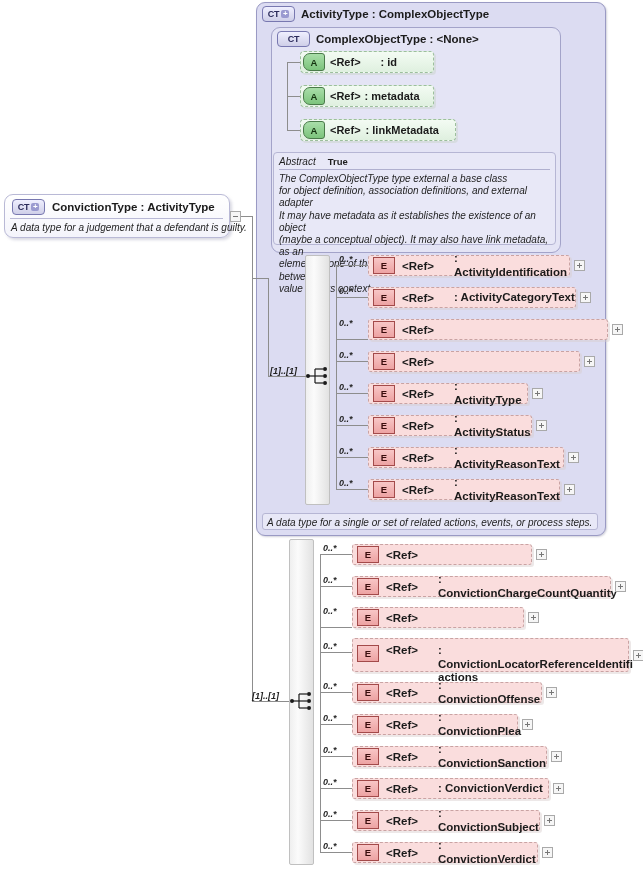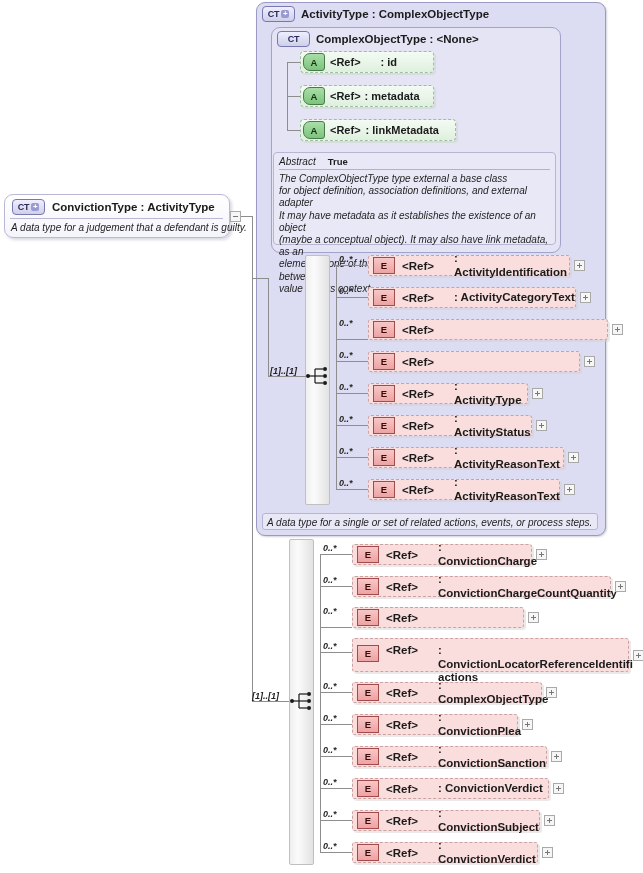--- a/index.html
+++ b/index.html
@@ -468,21 +468,20 @@
   </svg>
   <div class="card" style="left:252px; top:691px;">[1]..[1]</div>
 
   <div class="ln-v" style="left:320px; top:554px; height:298px;"></div>
 
   <div class="ln-h" style="left:320px; top:554px; width:32px;"></div>
   <div class="card" style="left:323px; top:543px;">0..*</div>
   <div class="node-el" style="left:352px; top:544px; width:180px; height:21px;">
     <span class="icon-e">E</span>
     <span class="ref">&lt;Ref&gt;</span>
-    <span class="nm">: ConvictionCharge</span>
   </div>
   <div class="expander" style="left:536px; top:549px;"></div>
 
   <div class="ln-h" style="left:320px; top:586px; width:32px;"></div>
   <div class="card" style="left:323px; top:575px;">0..*</div>
   <div class="node-el" style="left:352px; top:576px; width:259px; height:21px;">
     <span class="icon-e">E</span>
     <span class="ref">&lt;Ref&gt;</span>
     <span class="nm">: ConvictionChargeCountQuantity</span>
   </div>
@@ -506,21 +505,21 @@
       <span>actions</span>
     </span>
   </div>
   <div class="expander" style="left:633px; top:650px;"></div>
 
   <div class="ln-h" style="left:320px; top:692px; width:32px;"></div>
   <div class="card" style="left:323px; top:681px;">0..*</div>
   <div class="node-el" style="left:352px; top:682px; width:190px; height:21px;">
     <span class="icon-e">E</span>
     <span class="ref">&lt;Ref&gt;</span>
-    <span class="nm">: ComplexObjectType</span>
+    <span class="nm">: ConvictionOffense</span>
   </div>
   <div class="expander" style="left:546px; top:687px;"></div>
 
   <div class="ln-h" style="left:320px; top:724px; width:32px;"></div>
   <div class="card" style="left:323px; top:713px;">0..*</div>
   <div class="node-el" style="left:352px; top:714px; width:166px; height:21px;">
     <span class="icon-e">E</span>
     <span class="ref">&lt;Ref&gt;</span>
     <span class="nm">: ConvictionPlea</span>
   </div>

